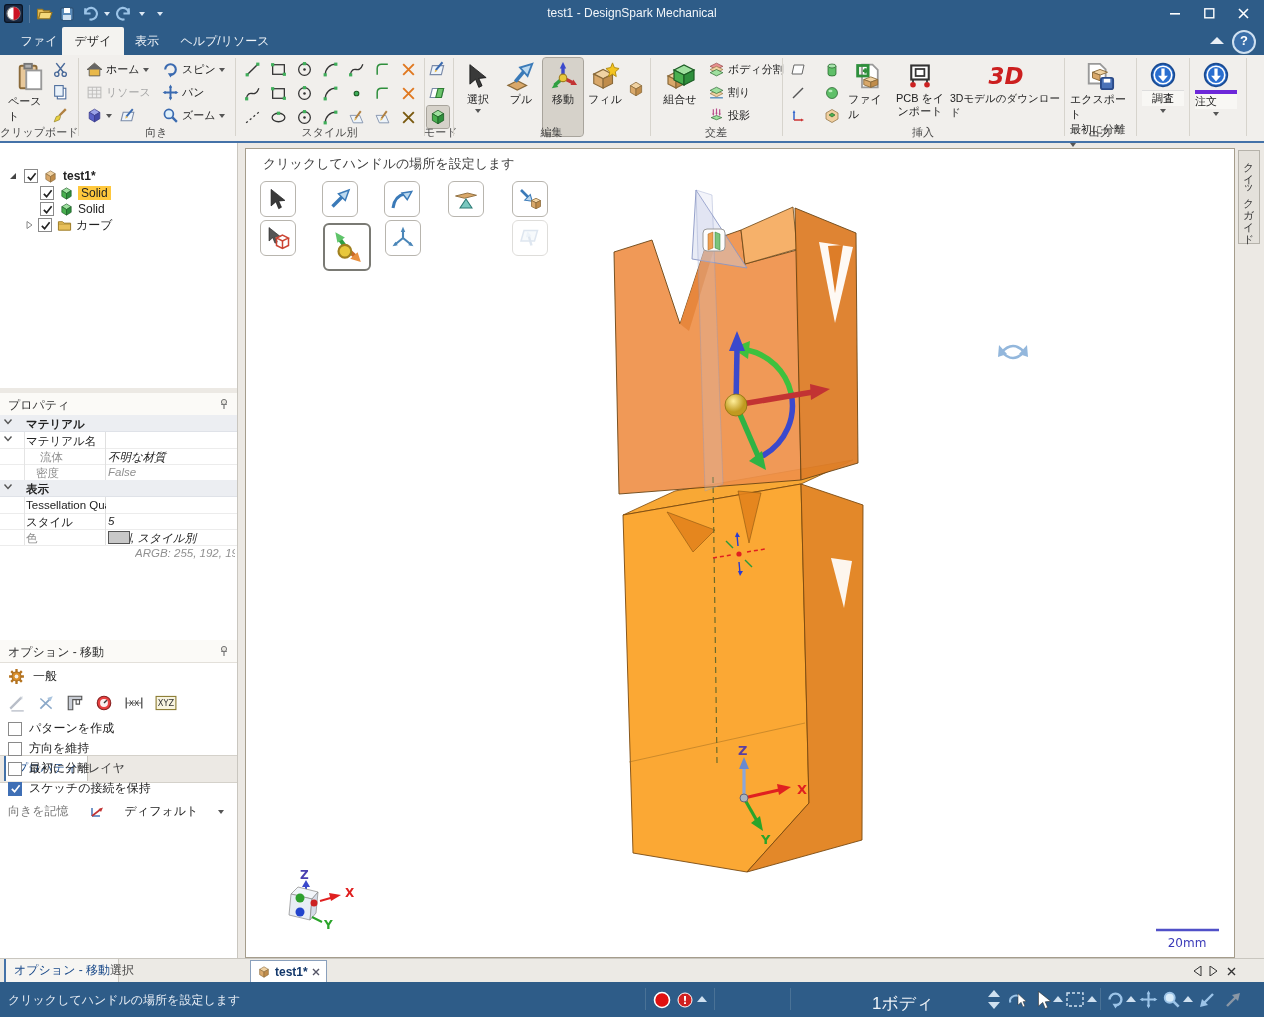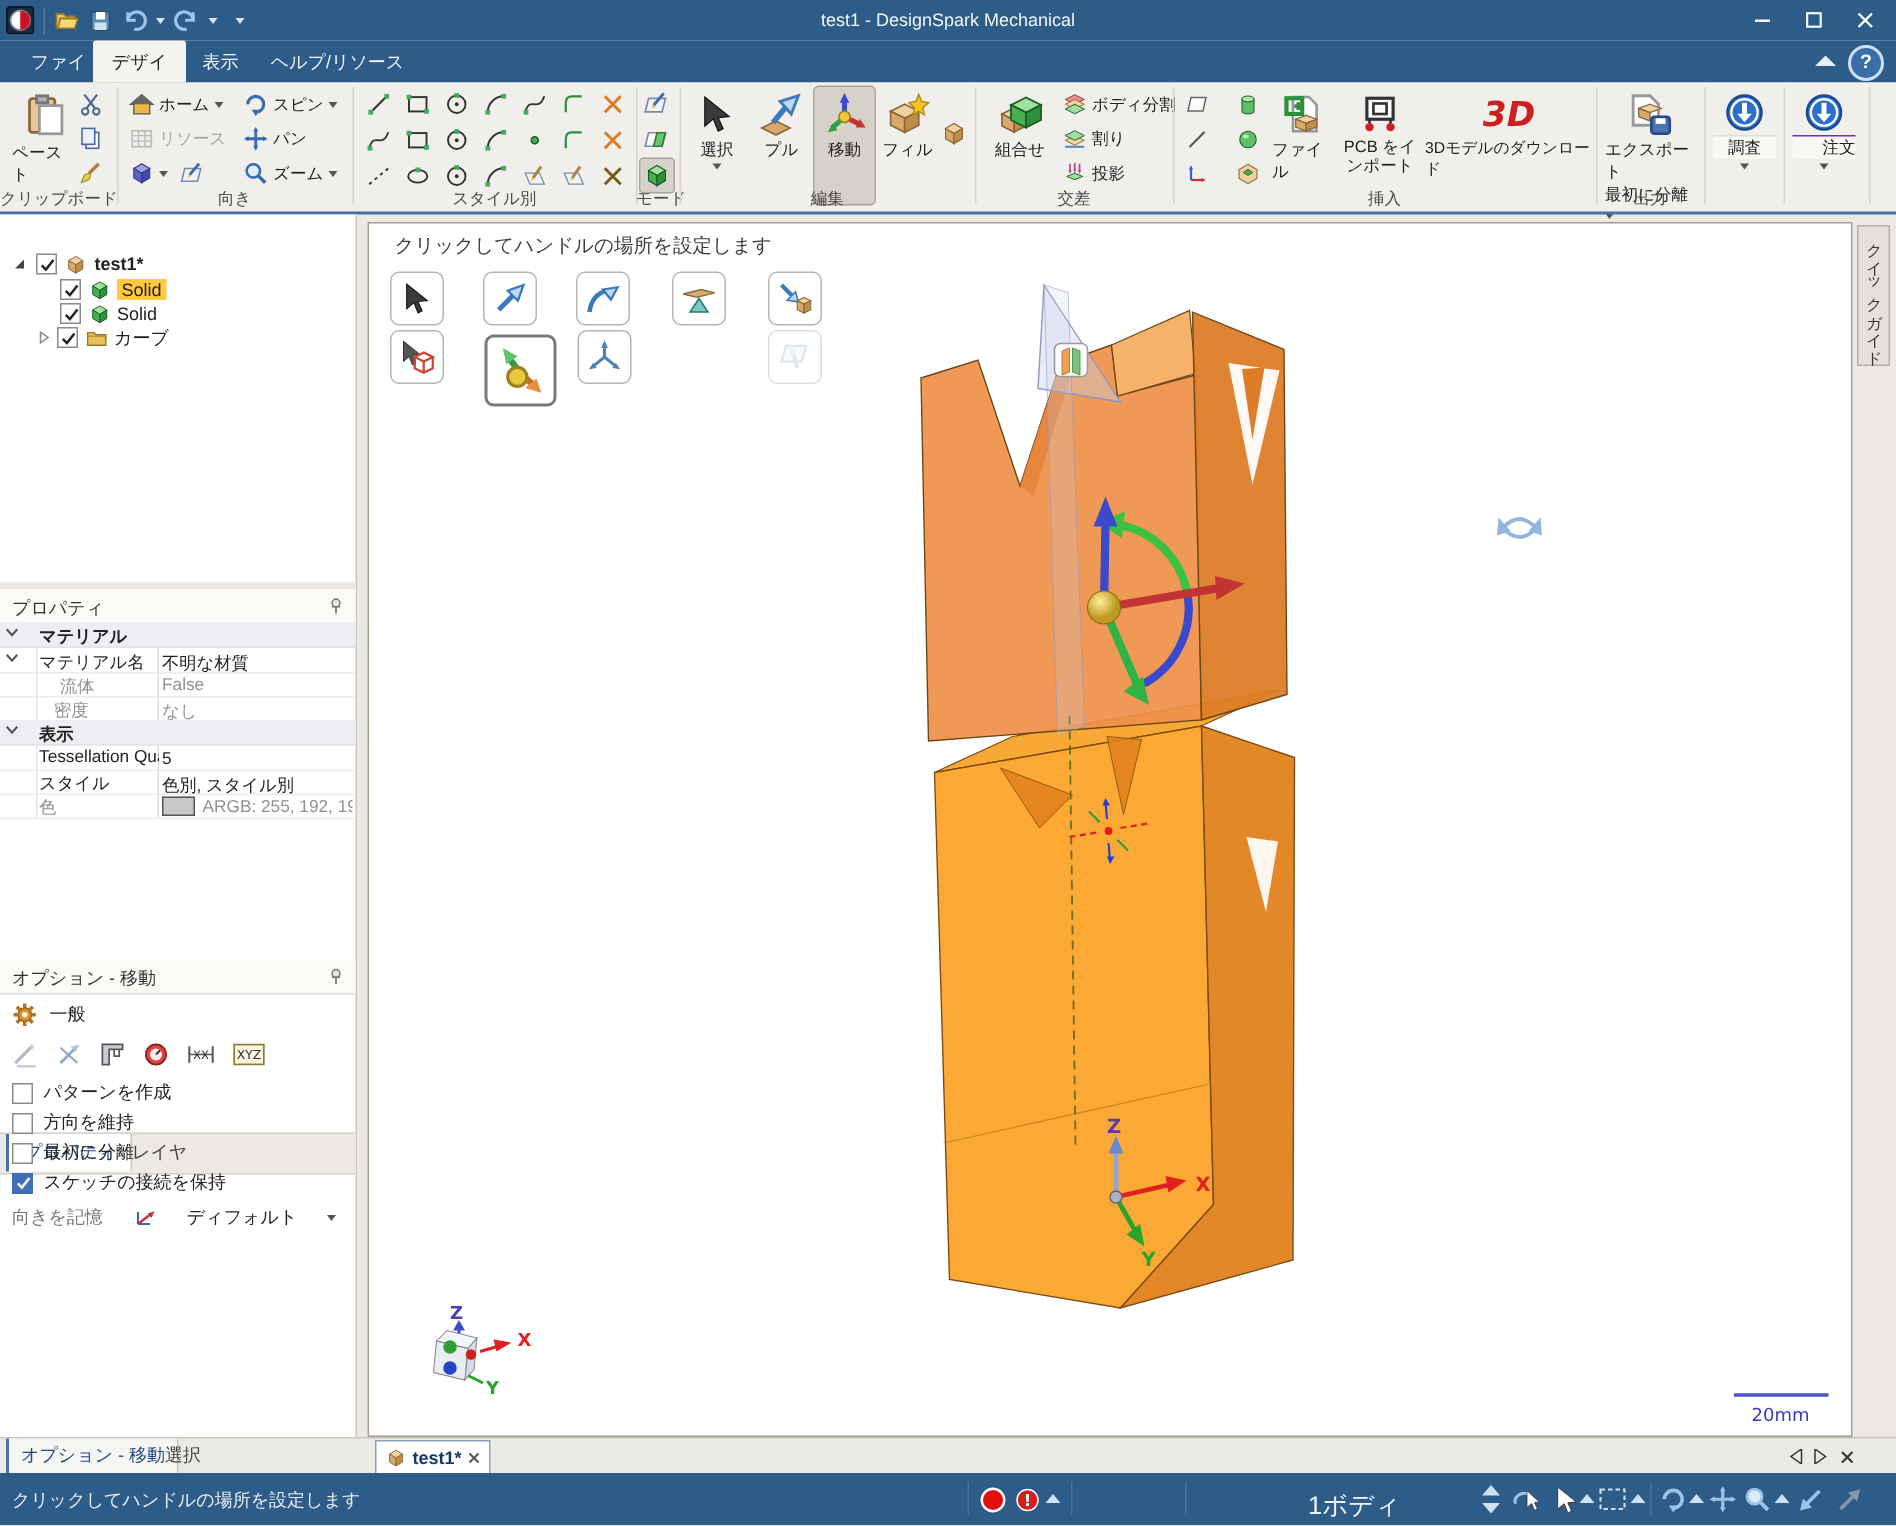--- a/index.html
+++ b/index.html
@@ -36,21 +36,21 @@
   .leftcol{position:absolute;left:0;top:143px;width:237px;height:815px;background:#fff;border-right:1px solid #c9c6bf;}
   .phead{position:absolute;left:0;width:237px;height:22px;background:#fbfaf7;border-bottom:1px solid #e3e0da;font-size:12px;color:#333;}
   .phead .t{position:absolute;left:8px;top:4px;}
   .pin{position:absolute;right:8px;top:5px;}
   .treerow{position:absolute;left:0;width:237px;height:16px;font-size:12px;color:#222;display:flex;align-items:center;}
   .hl{background:#ffc83d;padding:0 3px;}
   .cb{width:12px;height:12px;background:#fff;border:1px solid #8a8a8a;display:inline-flex;align-items:center;justify-content:center;}
   .cb.on{background:#3f6fb5;border-color:#3f6fb5;}
   .prow{position:absolute;left:0;width:237px;height:16px;font-size:11.5px;border-bottom:1px solid #ececec;}
   .prow .lab{position:absolute;left:26px;top:2px;color:#222;white-space:nowrap;overflow:hidden;width:80px;}
-  .prow .val{position:absolute;left:108px;top:3px;color:#222;white-space:nowrap;overflow:hidden;width:128px;}
+  .prow .val{position:absolute;left:108px;top:18px;color:#222;white-space:nowrap;overflow:hidden;width:128px;font-style:italic;}
   .prow.sec{background:#eceef2;font-weight:bold;border-bottom:1px solid #dfe2e8;}
   .prow.dim .lab,.prow.dim .val{color:#909090;}
   .gut{position:absolute;left:3px;top:3px;}
   .vline1{position:absolute;left:24px;top:0;bottom:0;width:1px;background:#e4e4e4;}
   .vline2{position:absolute;left:105px;top:0;bottom:0;width:1px;background:#e0e0e0;}
   .ptabs{position:absolute;left:0;top:612px;width:237px;height:26px;background:#ece9e4;border-top:1px solid #d4d1ca;border-bottom:1px solid #d4d1ca;font-size:12px;}
   .ptab{position:absolute;top:0;height:25px;line-height:25px;padding:0 10px;color:#444;}
   .ptab.active{background:#fff;color:#1a4a8a;border-left:2px solid #4472a8;border-right:1px solid #c9c6bf;}
   .opt-check{position:absolute;left:8px;display:flex;align-items:center;gap:7px;font-size:12px;color:#222;}
   
@@ -785,21 +785,21 @@
           <use href="#sy-dl"></use>
         </svg>
       <span style="background:#f8f7f4;width:100%;text-align:center;border-top:1px solid #ddd">調査</span>
         <span class="car" style="margin-top:3px"></span>
     </div>
     <div class="rsep" style="left:1189px"></div>
     <div class="bigbtn" style="left:1195px;top:3px;width:42px">
       <svg width="26" height="30" viewBox="0 0 16 16">
           <use href="#sy-dl"></use>
         </svg>
-      <span style="background:#f8f7f4;width:100%;text-align:right;border-top:1px solid #6d28d9">注文</span>
+      <span style="background:#f8f7f4;width:100%;text-align:left;border-top:4px solid #6d28d9">注文</span>
         <span class="car" style="margin-top:3px"></span>
     </div>
     <div class="rsep" style="left:1246px"></div>
   </div>
   <div class="ribbon-line"></div>
 
   <div class="leftcol">
 
     <div class="treerow" style="top:25px">
       <svg style="margin-left:8px" width="10" height="10" viewBox="0 0 10 10">

